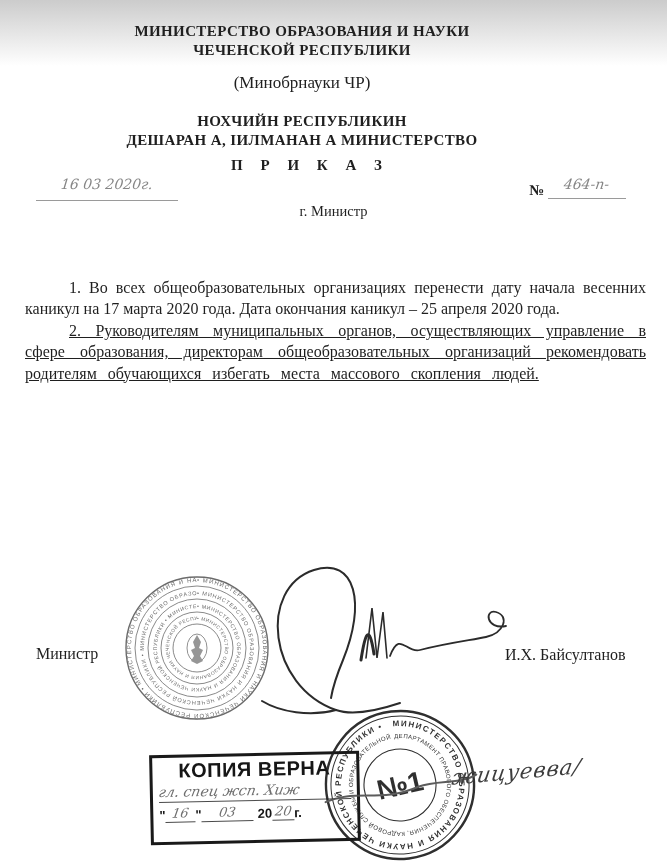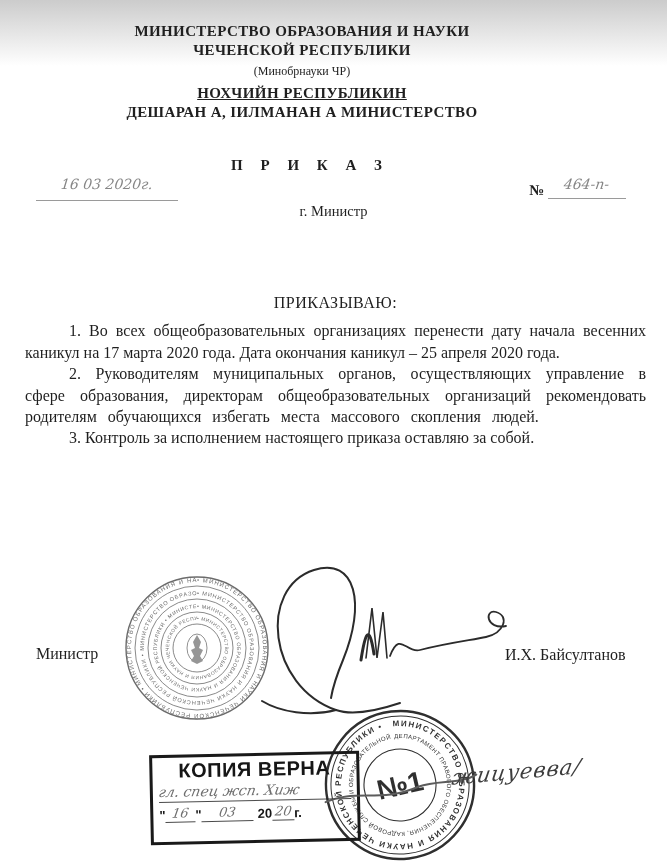--- a/index.html
+++ b/index.html
@@ -7,42 +7,42 @@
     position:relative;width:667px;height:865px;background:#ffffff;
     font-family:"Liberation Serif",serif;color:#1f1f1f;overflow:hidden;
   }
   .scan-shade{
     position:absolute;top:0;left:0;width:667px;height:66px;
     background:linear-gradient(#c6c6c6,rgba(255,255,255,0));opacity:.9;pointer-events:none;
   }
   
   .hdr{position:absolute;top:22px;left:0;width:604px;text-align:center;}
   .hdr .b{font-weight:bold;font-size:15px;line-height:19px;letter-spacing:.4px;}
-  .hdr .sub{font-size:12px;line-height:18px;margin-top:2px;}
-  .hdr .ch{margin-top:4px;text-decoration:underline;}
+  .hdr .sub{font-size:17px;line-height:18px;margin-top:14px;}
+  .hdr .ch{margin-top:20px;}
   
   .order-title{position:absolute;top:157px;left:0;width:620px;text-align:center;
     font-weight:bold;font-size:15px;letter-spacing:7px;}
   .hand{font-family:"DejaVu Serif",serif;font-style:italic;color:#868686;}
   .date-field{position:absolute;left:36px;top:176px;width:142px;height:24px;
     border-bottom:1.2px solid #9a9a9a;text-align:center;font-size:14px;}
   .date-field .hand{display:inline-block;transform:skewX(-6deg);}
   .num-field{position:absolute;right:26px;top:176px;width:112px;font-size:15px;}
   .num-field .lbl{font-weight:bold;}
   .num-line{display:inline-block;width:78px;height:22px;border-bottom:1.2px solid #9a9a9a;
     text-align:center;font-size:14px;vertical-align:bottom;}
   .num-line .hand{display:inline-block;transform:skewX(-8deg);}
   .city{position:absolute;top:203px;left:0;width:667px;text-align:center;font-size:14.5px;}
   
   .bodytext{position:absolute;left:25px;top:277px;width:621px;
     font-size:16px;line-height:21.4px;text-align:justify;}
   .bodytext p{margin:0;text-indent:44px;}
   .decree{text-align:center !important;text-indent:0 !important;margin:15px 0 7px 0 !important;
     letter-spacing:.5px;}
-  .sp2{word-spacing:7px;}
+  .sp2{word-spacing:7px;text-decoration:underline;}
   
   .minister-label{position:absolute;left:36px;top:645px;font-size:16px;text-align:right;}
   .minister-name{position:absolute;left:505px;top:646px;font-size:16px;}
   .seal-svg{position:absolute;left:118px;top:569px;filter:blur(.35px) opacity(.82);}
   .sig-svg{position:absolute;left:248px;top:560px;}
   
   .copy-stamp{position:absolute;left:150px;top:753px;width:192px;height:78px;
     border:3.5px solid #191919;transform:rotate(-1.2deg);
     font-family:"Liberation Sans",sans-serif;color:#161616;padding:2px 6px 4px 6px;}
   .copy-stamp .title{font-weight:bold;font-size:20px;letter-spacing:.5px;text-align:center;}
@@ -82,24 +82,22 @@
   </div>
   <div class="num-field">
     <span class="lbl">№</span>
     <span class="num-line">
       <span class="hand">464-п-</span>
     </span>
   </div>
   <div class="city">г. Министр</div>
 
   <div class="bodytext">
-    <p class="decree">ПРИКАЗЫВАЮ:</p>
     <p>1. Во всех общеобразовательных организациях перенести дату начала весенних каникул на 17 марта 2020 года. Дата окончания каникул – 25 апреля 2020 года.</p>
     <p class="sp2">2. Руководителям муниципальных органов, осуществляющих управление в сфере образования, директорам общеобразовательных организаций рекомендовать родителям обучающихся избегать места массового скопления людей.</p>
-    <p>3. Контроль за исполнением настоящего приказа оставляю за собой.</p>
   </div>
 
   <div class="minister-label">Министр</div>
 
   <svg class="seal-svg" width="158" height="158" viewBox="0 0 158 158" xmlns="http://www.w3.org/2000/svg">
     <defs>
       <path id="sr1" d="M79 13 a66 66 0 1 1 -0.1 0"></path>
       <path id="sr2" d="M79 26 a53 53 0 1 1 -0.1 0"></path>
       <path id="sr3" d="M79 39 a40 40 0 1 1 -0.1 0"></path>
       <path id="sr4" d="M79 51 a28 28 0 1 1 -0.1 0"></path>

